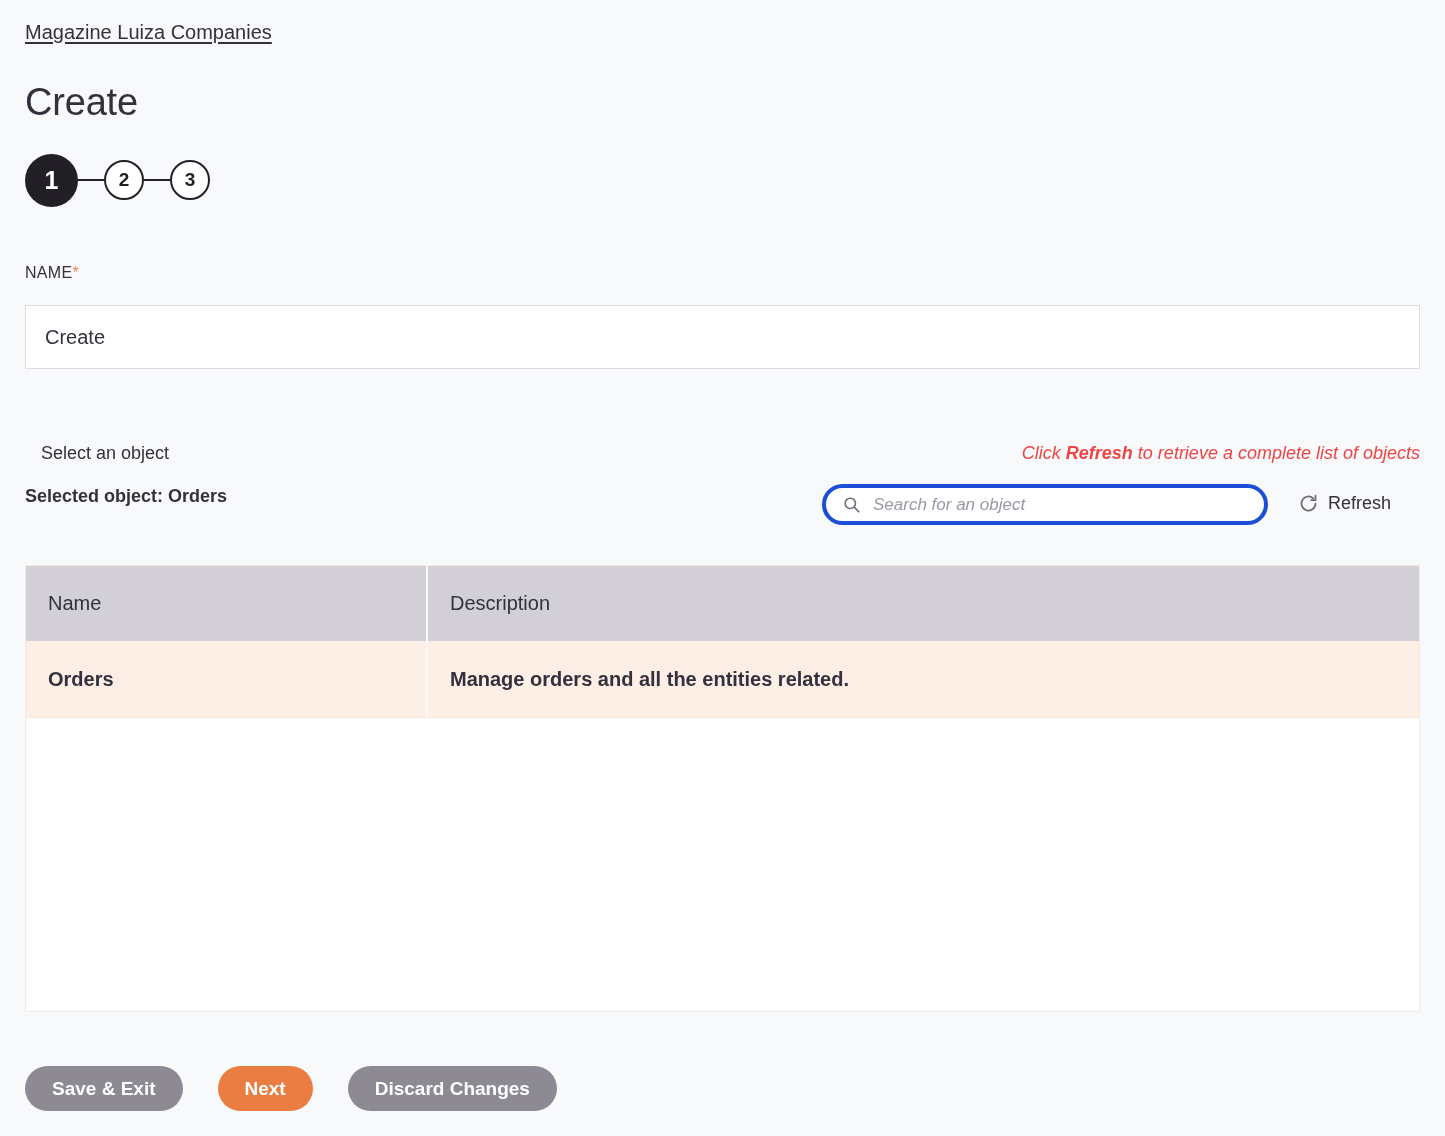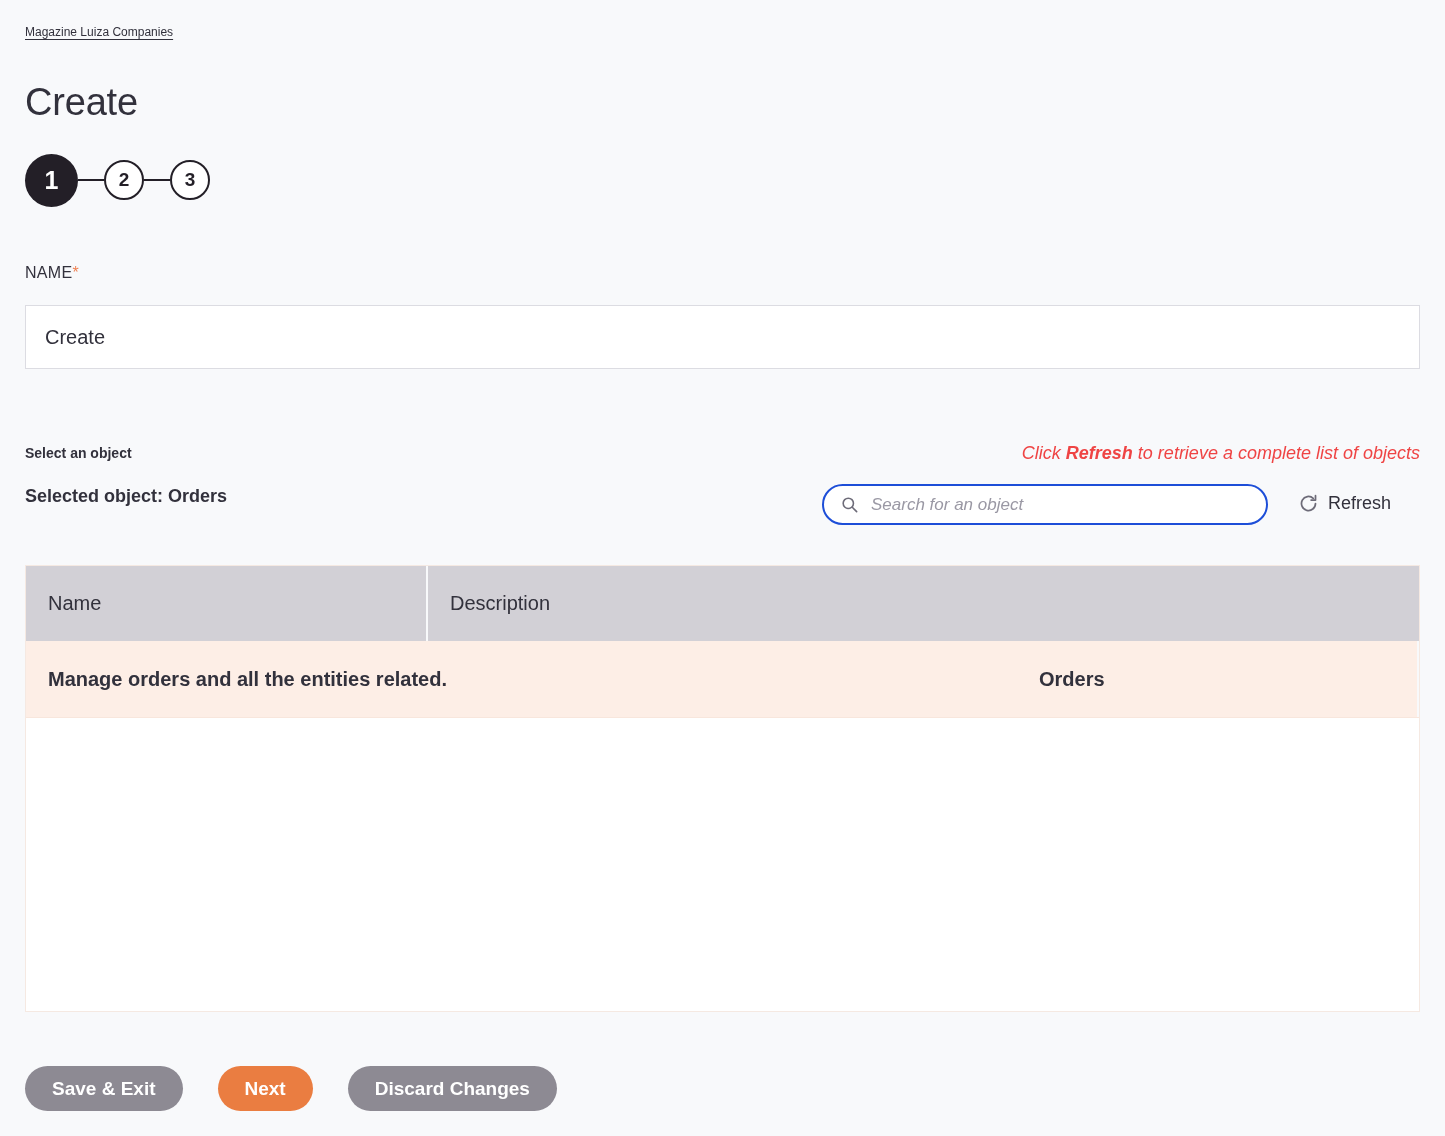--- a/index.html
+++ b/index.html
@@ -18,21 +18,21 @@
     width: 1445px;
     height: 1136px;
     padding: 0 25px;
   }
 
   
   .breadcrumb {
     position: absolute;
     left: 25px;
     top: 21px;
-    font-size: 12px;
+    font-size: 20px;
     line-height: 22px;
     color: #32313c;
     text-decoration: underline;
     text-underline-offset: 3px;
     cursor: pointer;
     white-space: nowrap;
   }
 
   
   .page-title {
@@ -108,26 +108,25 @@
     font-family: "Liberation Sans", sans-serif;
     font-size: 20px;
     color: #32313c;
     padding: 0 19px;
     outline: none;
   }
 
   
   .select-label {
     position: absolute;
-    left: 25px;
+    left: 41px;
     top: 442px;
-    font-size: 14px;
+    font-size: 18px;
     line-height: 22px;
     color: #32313c;
-    font-weight: bold;
   }
 
   .hint {
     position: absolute;
     right: 25px;
     top: 441px;
     font-size: 18px;
     line-height: 24px;
     font-style: italic;
     color: #ef4444;
@@ -146,21 +145,21 @@
   }
 
   
   .search-wrap {
     position: absolute;
     left: 822px;
     top: 484px;
     width: 446px;
     height: 41px;
     background: #ffffff;
-    border: 2px solid #1d4ed8;
+    border: 4px solid #1d4ed8;
     border-radius: 22px;
     display: flex;
     align-items: center;
     padding: 0 16px;
   }
   .search-icon {
     width: 19px;
     height: 19px;
     flex: 0 0 auto;
     margin-right: 12px;
@@ -331,22 +330,22 @@
     </svg>
     <span>Refresh</span>
   </button>
 
   <div class="table">
     <div class="thead">
       <div class="th col-name">Name</div>
       <div class="th col-desc">Description</div>
     </div>
     <div class="trow">
+      <div class="td col-name">Orders</div>
       <div class="td col-desc">Manage orders and all the entities related.</div>
-      <div class="td col-name">Orders</div>
     </div>
     <div class="tbody-fill"></div>
   </div>
 
   <div class="footer">
     <button class="btn btn-grey">Save &amp; Exit</button>
     <button class="btn btn-orange">Next</button>
     <button class="btn btn-grey">Discard Changes</button>
   </div>
 

